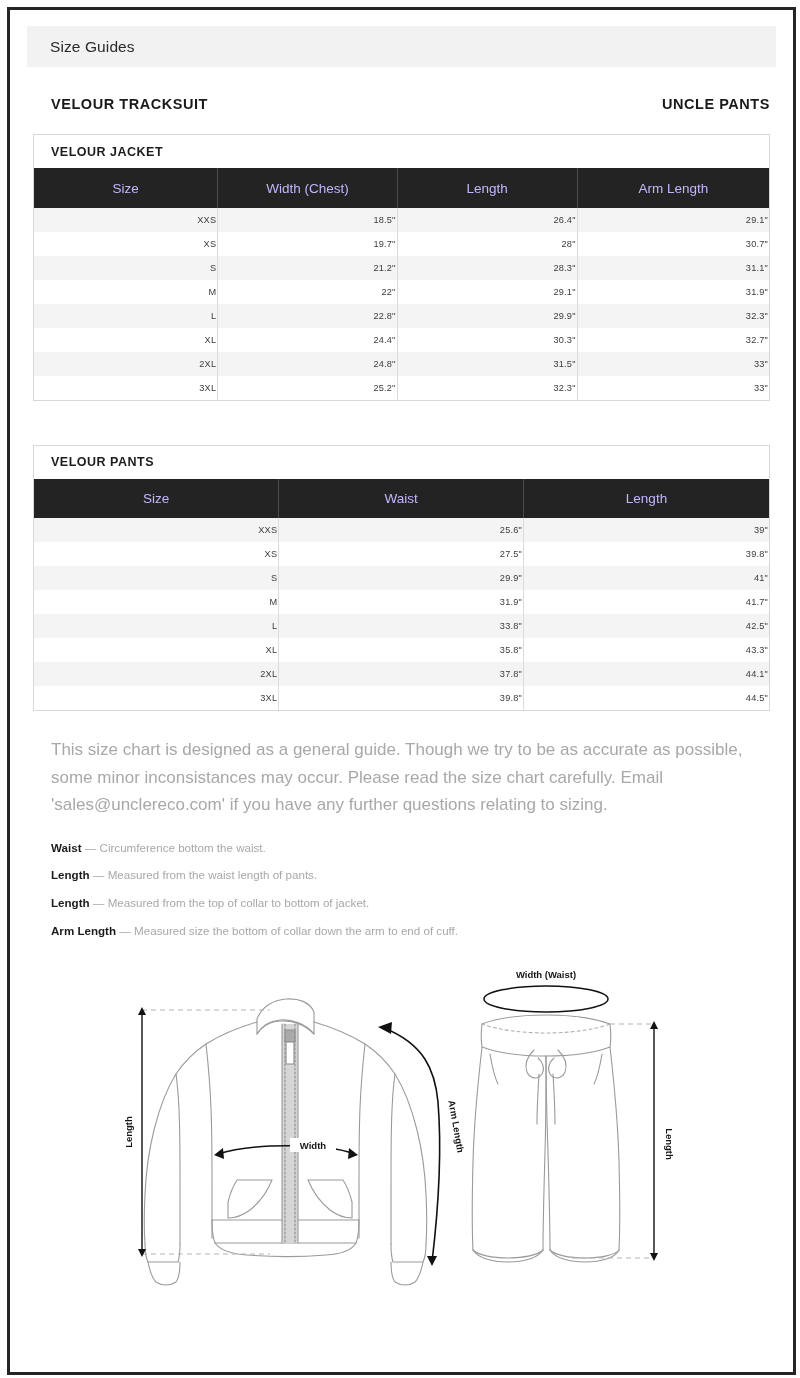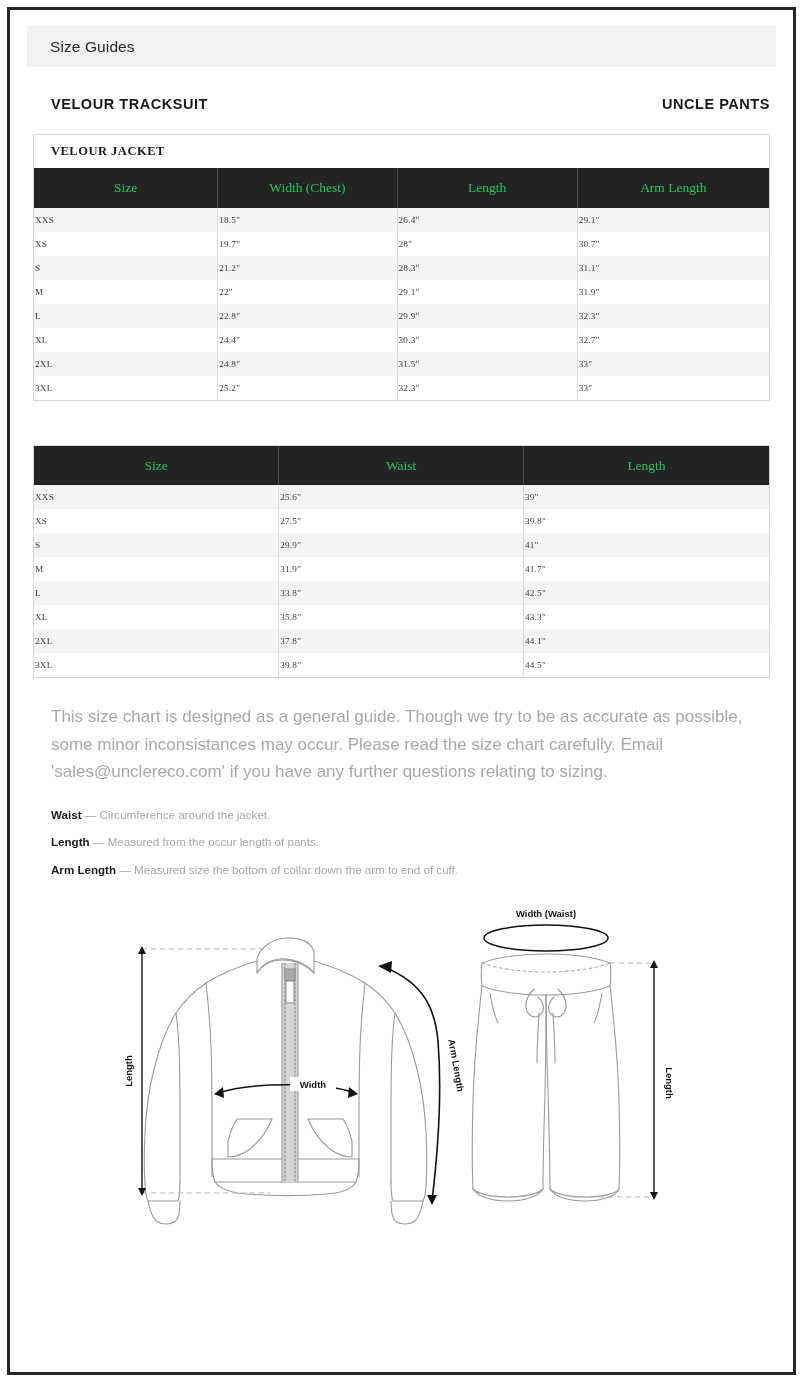--- a/index.html
+++ b/index.html
@@ -79,21 +79,20 @@
     font-size: 14.5px;
     font-weight: 700;
     letter-spacing: .55px;
     color: #1a1a1a;
   }
 
   
   .size-table-wrap {
     margin: 22px 6px 0 6px;
     border: 1px solid #d8d8d8;
-    font-family: Liberation Serif, serif;
   }
   .size-table-wrap.pants { margin-top: 44px; }
 
   .table-caption {
     height: 33px;
     display: flex;
     align-items: center;
     padding-left: 17px;
     font-size: 12.5px;
     font-weight: 700;
@@ -102,32 +101,32 @@
     background: #ffffff;
   }
 
   table.size-table {
     width: 100%;
     border-collapse: collapse;
     table-layout: fixed;
   }
   table.size-table th {
     background: #232323;
-    color: #22c55e;
+    color: #c4b5fd;
     font-size: 13.5px;
     font-weight: 400;
     height: 39px;
     border-right: 1px solid #4a4a4a;
     border-top: 1px solid #232323;
   }
   table.size-table th:last-child { border-right: none; }
   table.size-table td {
     font-size: 9.2px;
     color: #3b3b3b;
-    text-align: left;
+    text-align: right;
     height: 24px;
     border-right: 1px solid #dcdcdc;
     letter-spacing: .2px;
   }
   table.size-table td:last-child { border-right: none; }
   table.size-table tbody tr:nth-child(odd) { background: #f4f4f4; }
   table.size-table tbody tr:nth-child(even) { background: #ffffff; }
 
   
   .jacket-table col.c0 { width: 25.0%; }
@@ -256,20 +255,21 @@
               <td>3XL</td>
               <td>25.2"</td>
               <td>32.3"</td>
               <td>33"</td>
             </tr>
           </tbody>
       </table>
     </div>
 
     <div class="size-table-wrap pants">
+      <div class="table-caption">VELOUR PANTS</div>
       <table class="size-table pants-table">
         <colgroup>
             <col class="c0">
             <col class="c1">
             <col class="c2">
           </colgroup>
         <thead>
           <tr>
             <th>Size</th>
             <th>Waist</th>
@@ -317,22 +317,23 @@
               <td>39.8"</td>
               <td>44.5"</td>
             </tr>
           </tbody>
       </table>
     </div>
 
     <p class="disclaimer">This size chart is designed as a general guide. Though we try to be as accurate as possible, some minor inconsistances may occur. Please read the size chart carefully. Email 'sales@unclereco.com' if you have any further questions relating to sizing.</p>
 
     <div class="defs">
-        <div class="def-row"><span class="def-term">Waist</span><span> — Circumference around the jacket.</span></div>
-        <div class="def-row"><span class="def-term">Length</span><span> — Measured from the occur length of pants.</span></div>
+        <div class="def-row"><span class="def-term">Waist</span><span> — Circumference bottom the waist.</span></div>
+        <div class="def-row"><span class="def-term">Length</span><span> — Measured from the waist length of pants.</span></div>
+        <div class="def-row"><span class="def-term">Length</span><span> — Measured from the top of collar to bottom of jacket.</span></div>
         <div class="def-row"><span class="def-term">Arm Length</span><span> — Measured size the bottom of collar down the arm to end of cuff.</span></div>
       </div>
 
     <div class="illustration">
       <svg width="600" height="390" viewBox="0 0 600 390">
         <g fill="none" stroke="#9a9a9a" stroke-width="1.1" stroke-linejoin="round" stroke-linecap="round">
 
           <g>
 
             <path d="M155 57 C160 44 172 38 184 37 C196 36 208 40 212 50 L212 72 C204 62 190 57 178 58 C168 59 160 63 155 72 Z"></path>

